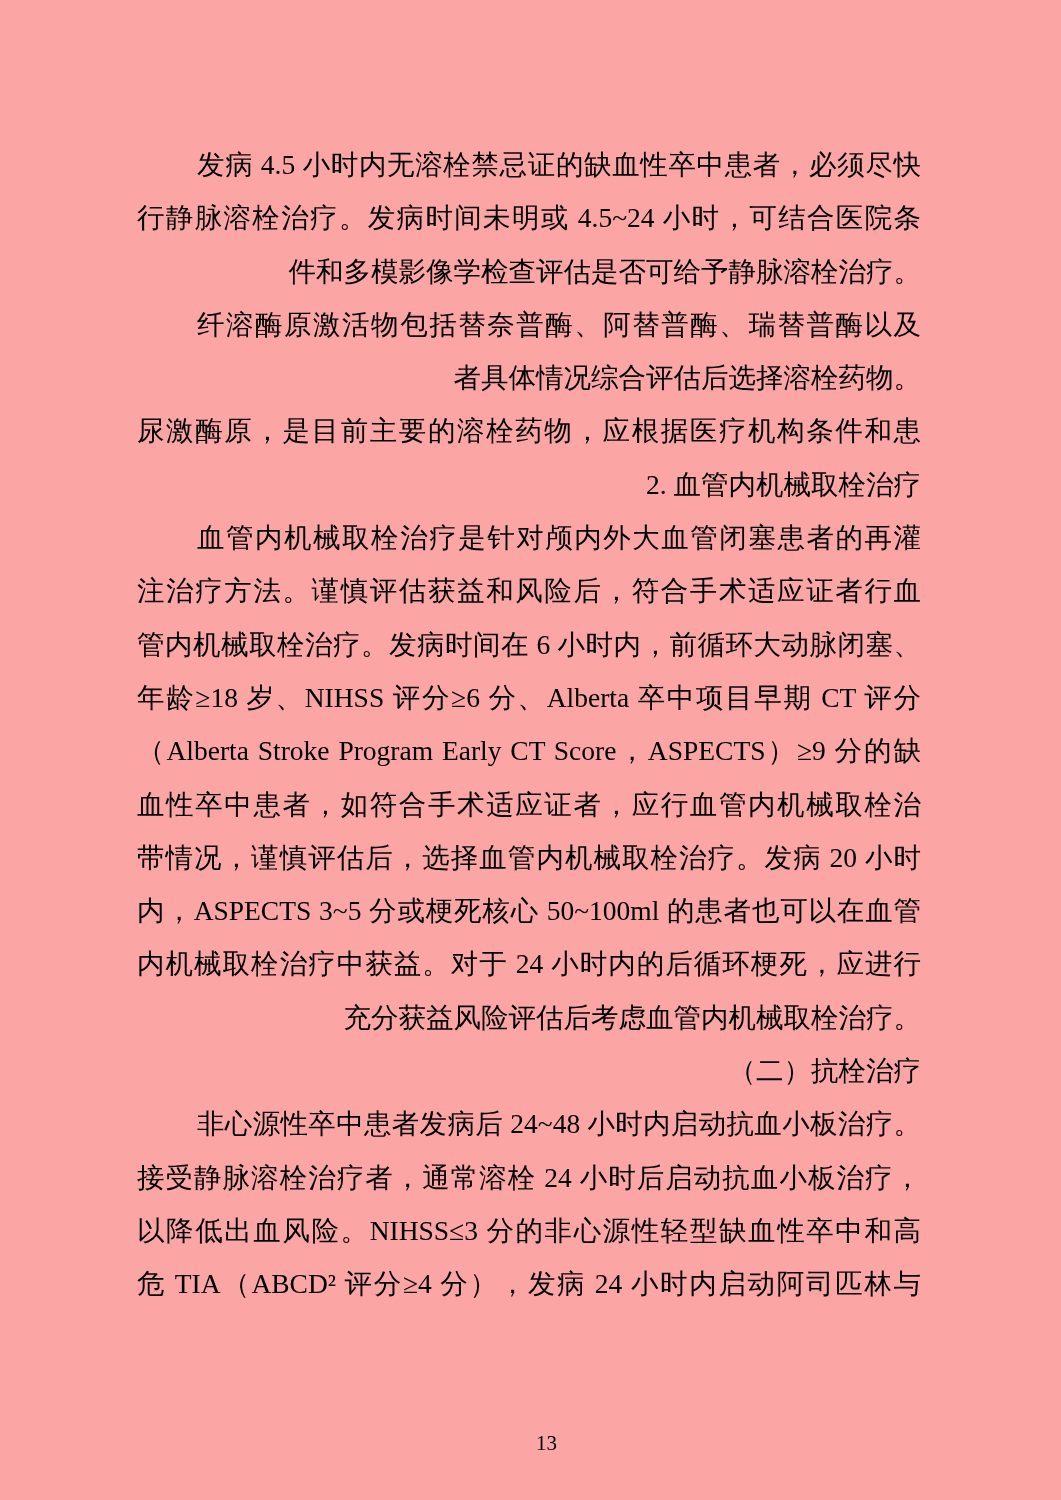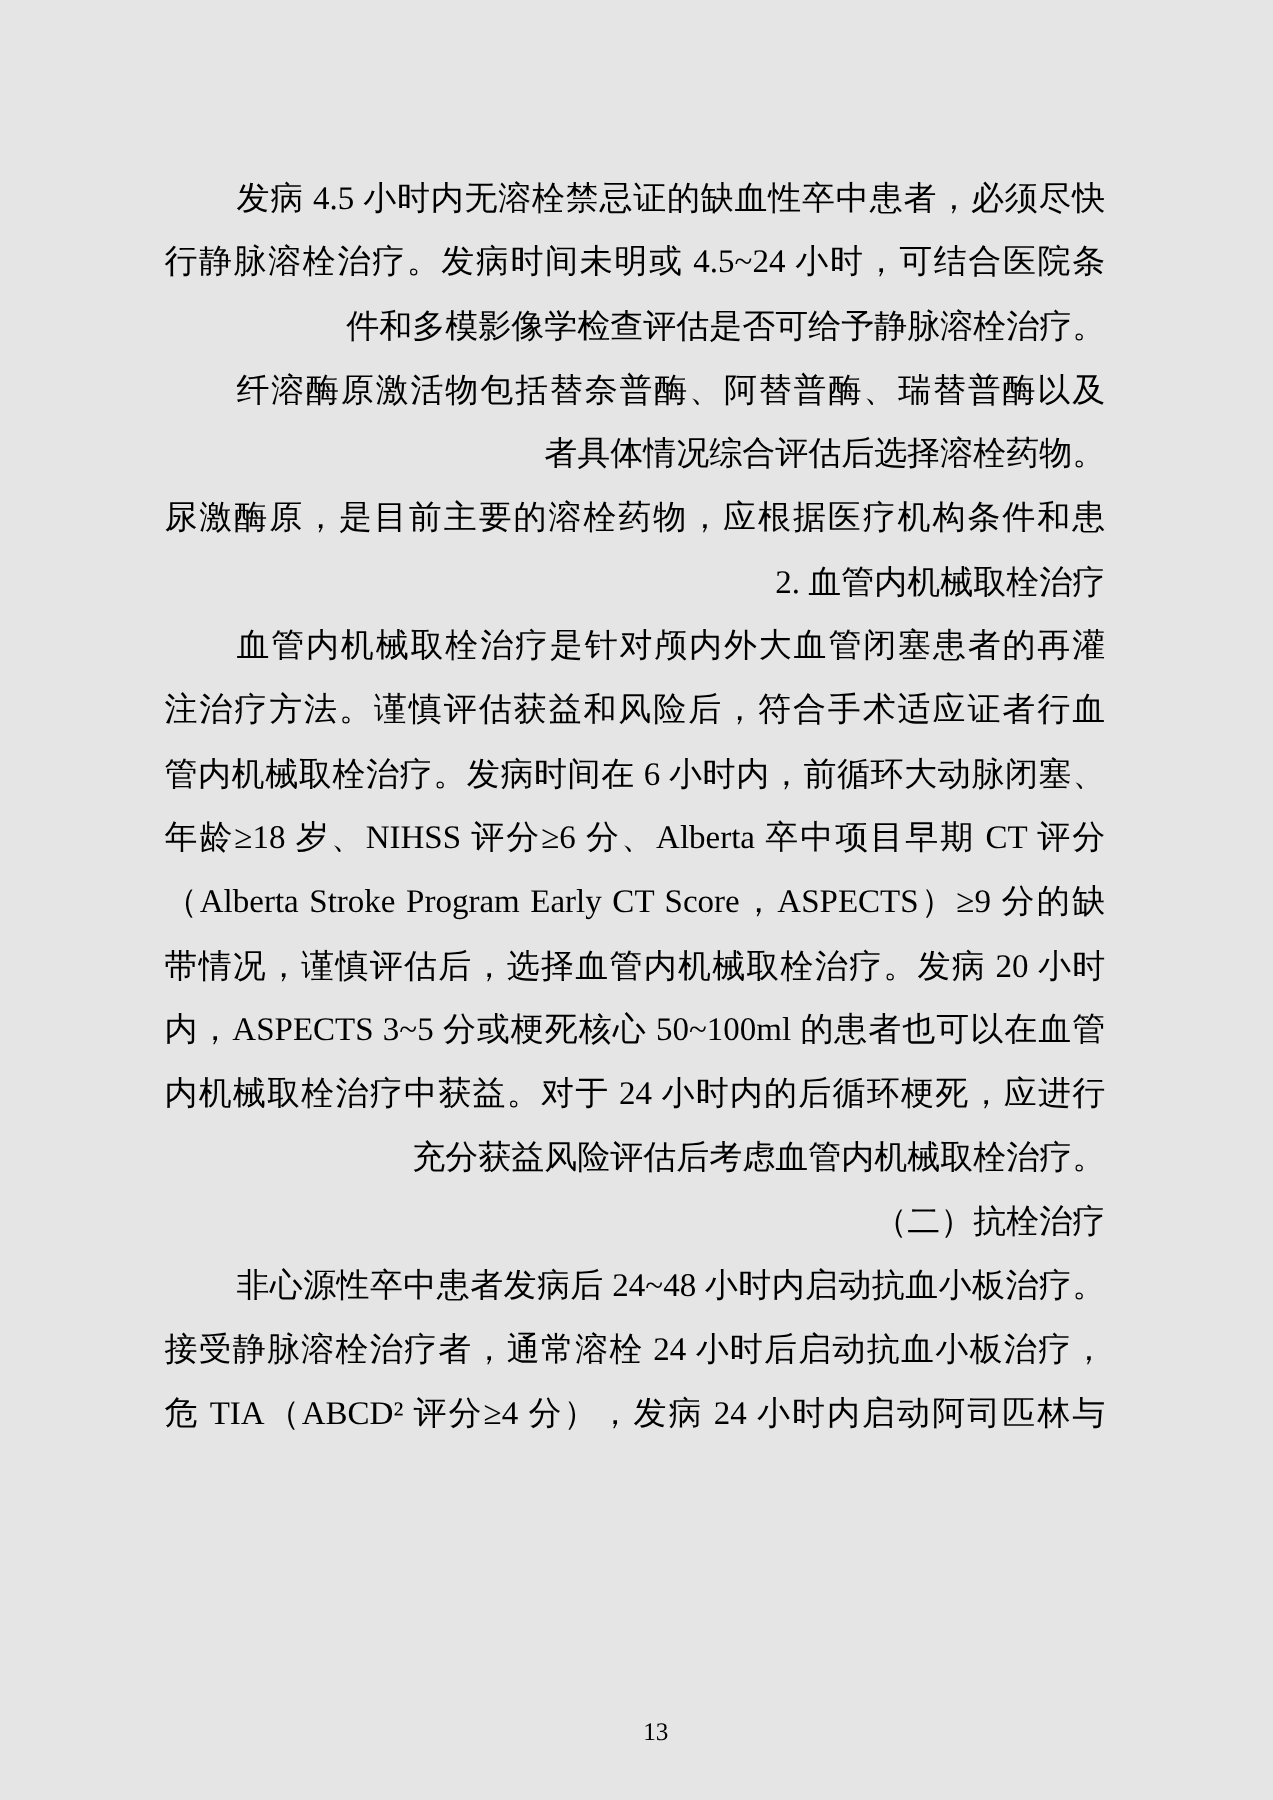--- a/index.html
+++ b/index.html
@@ -4,21 +4,21 @@
 <style>
   html, body {
     margin: 0;
     padding: 0;
     background: #ffffff;
   }
   .page {
     position: relative;
     width: 1061px;
     height: 1500px;
-    background: #e5e5e5;
+    background: #fca5a5;
     color: #000000;
     font-family: "Liberation Serif", "DejaVu Serif", serif;
     overflow: hidden;
   }
   .text-block {
     position: absolute;
     left: 137px;
     top: 138px;
     width: 784px;
     font-size: 27.5px;
@@ -77,33 +77,35 @@
     <div class="para">
       <span class="line end indent">2. 血管内机械取栓治疗</span>
     </div>
 
     <div class="para">
       <span class="line j indent">血管内机械取栓治疗是针对颅内外大血管闭塞患者的再灌</span>
       <span class="line j">注治疗方法。谨慎评估获益和风险后，符合手术适应证者行血</span>
       <span class="line j">管内机械取栓治疗。发病时间在 6 小时内，前循环大动脉闭塞、</span>
       <span class="line j">年龄≥18 岁、NIHSS 评分≥6 分、Alberta 卒中项目早期 CT 评分</span>
       <span class="line j">（Alberta Stroke Program Early CT Score，ASPECTS）≥9 分的缺</span>
+      <span class="line j">血性卒中患者，如符合手术适应证者，应行血管内机械取栓治</span>
       <span class="line j">带情况，谨慎评估后，选择血管内机械取栓治疗。发病 20 小时</span>
       <span class="line j">内，ASPECTS 3~5 分或梗死核心 50~100ml 的患者也可以在血管</span>
       <span class="line j">内机械取栓治疗中获益。对于 24 小时内的后循环梗死，应进行</span>
       <span class="line end">充分获益风险评估后考虑血管内机械取栓治疗。</span>
     </div>
 
     <div class="para">
       <span class="line end indent">（二）抗栓治疗</span>
     </div>
 
     <div class="para">
       <span class="line j indent">非心源性卒中患者发病后 24~48 小时内启动抗血小板治疗。</span>
       <span class="line j">接受静脉溶栓治疗者，通常溶栓 24 小时后启动抗血小板治疗，</span>
+      <span class="line j">以降低出血风险。NIHSS≤3 分的非心源性轻型缺血性卒中和高</span>
       <span class="line j">危 TIA（ABCD² 评分≥4 分），发病 24 小时内启动阿司匹林与</span>
     </div>
 
   </div>
 
   <div class="page-number">13</div>
 
 </div>
 
 </body></html>

